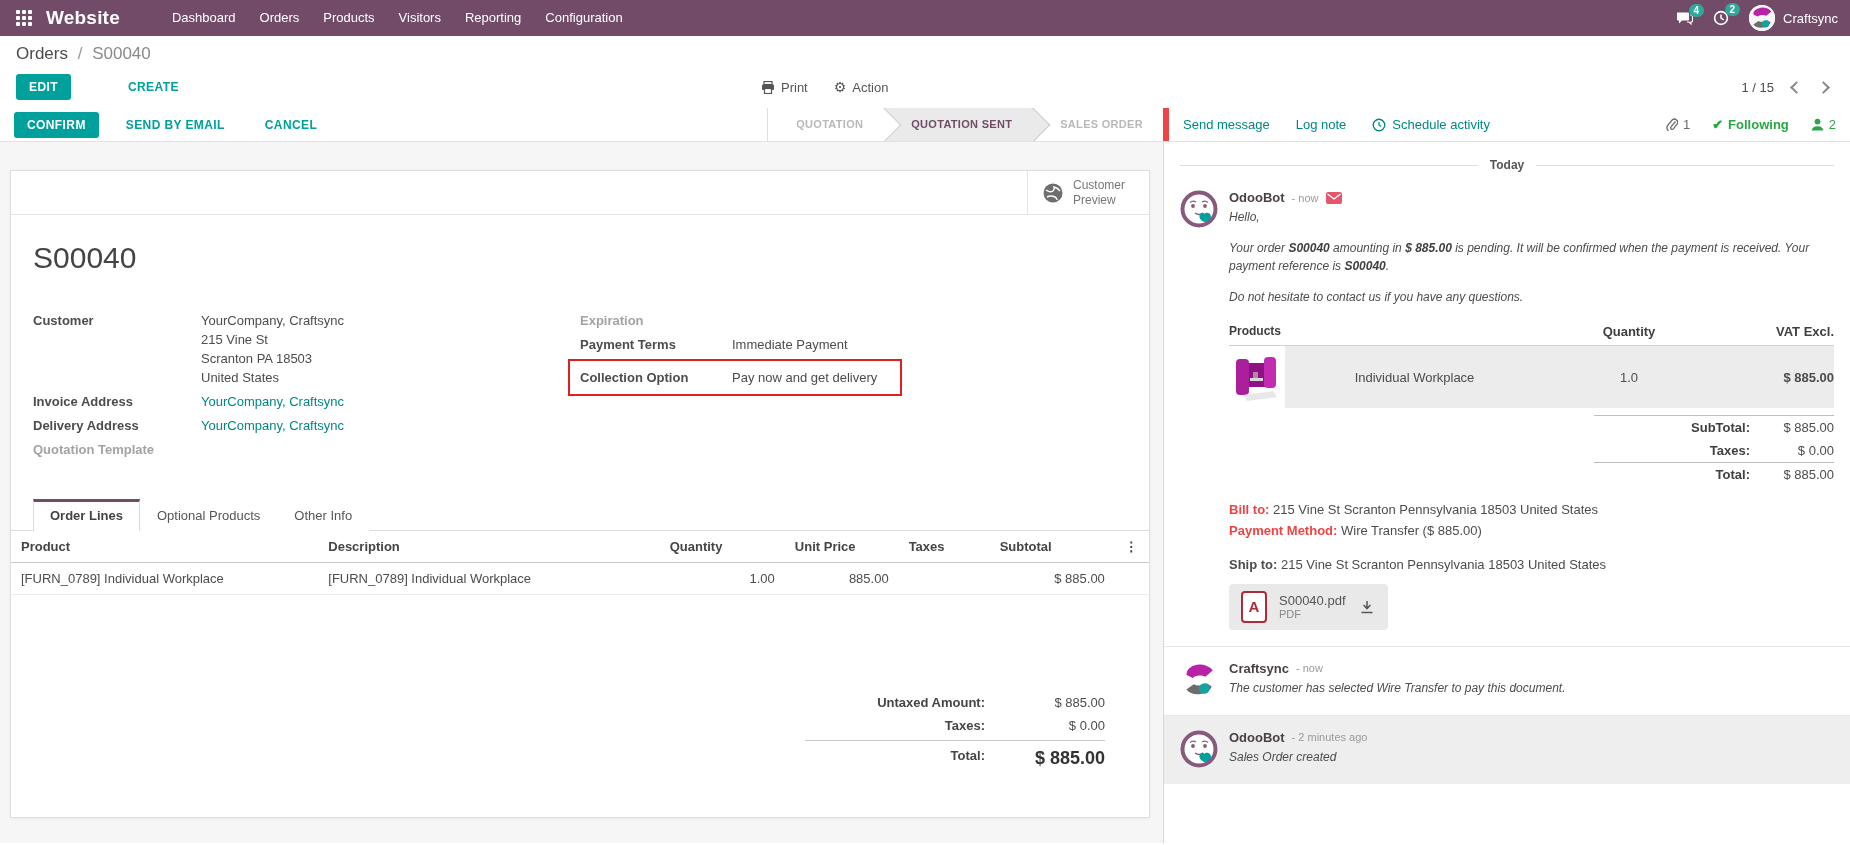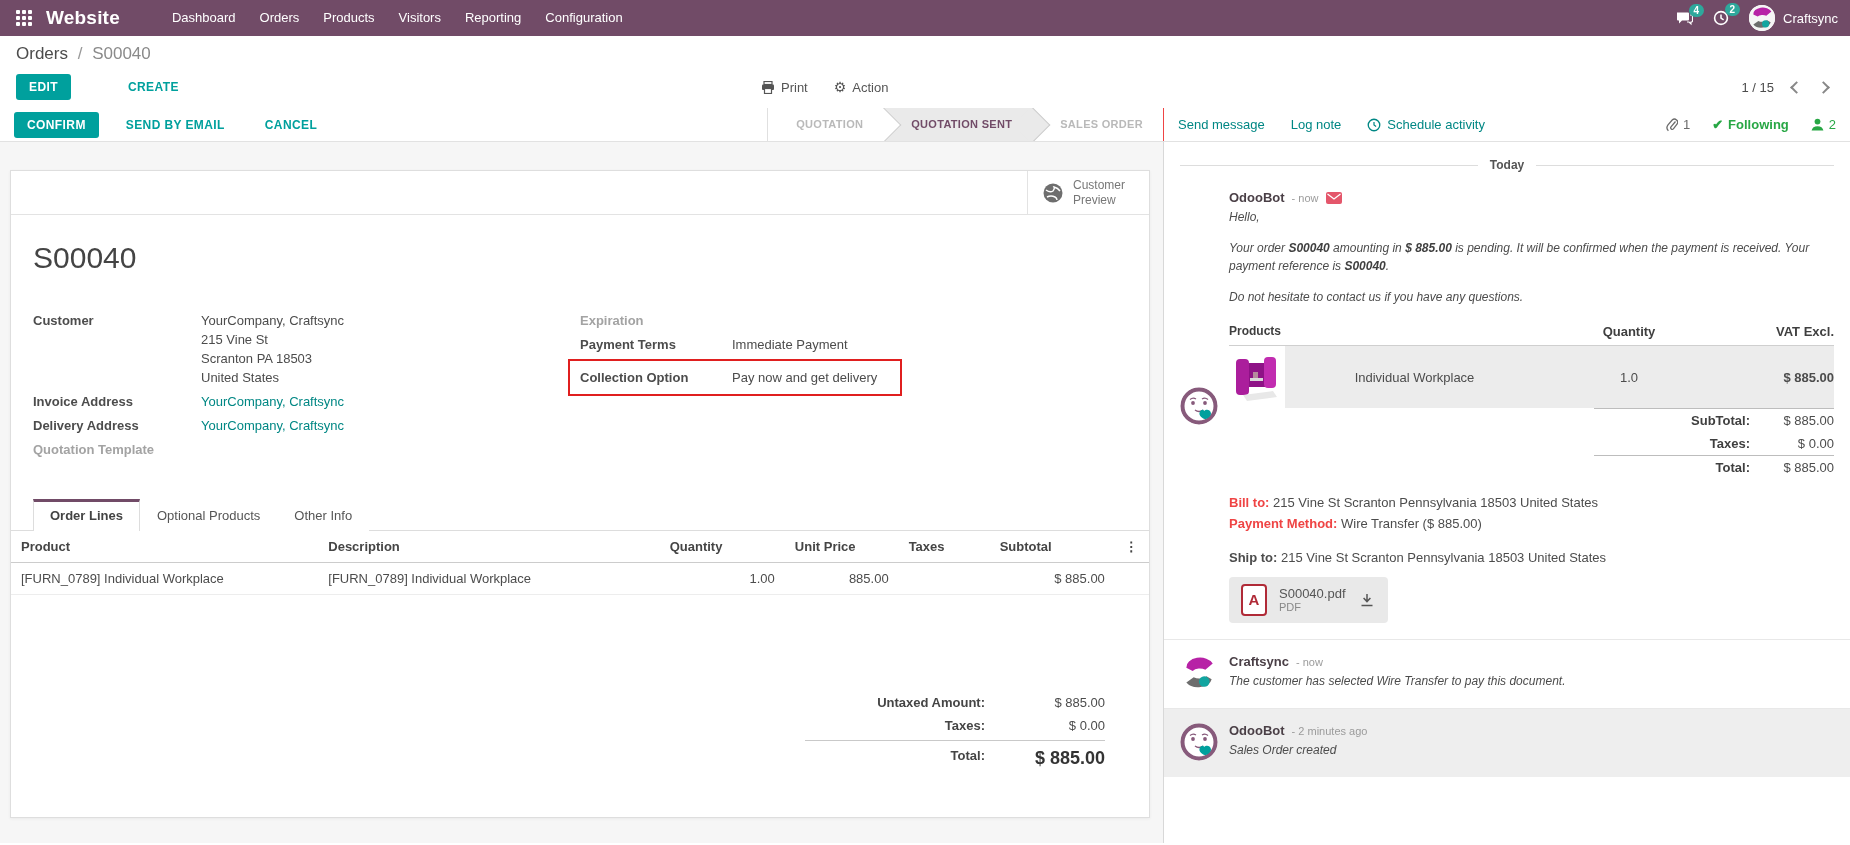--- a/index.html
+++ b/index.html
@@ -41,21 +41,21 @@
   
   .statusbar { display:flex; height:34px; border-bottom:1px solid #e2e2e2; background:#fff; }
   .sb-left { width:1163px; display:flex; align-items:center; padding-left:14px; }
   .sb-left .btn { margin-right:14px; }
   .stages { margin-left:auto; display:flex; height:100%; border-left:1px solid #e0e0e0; overflow:hidden; }
   .stage { position:relative; line-height:33px; padding:0 20px 0 28px; font-size:11px; font-weight:bold; letter-spacing:.3px; color:#b9b9b9; background:#fff; cursor:pointer; }
   .stage.active { background:#eaeaea; color:#714B67; }
   .stage::after { content:""; position:absolute; top:4px; right:-13px; width:25px; height:25px; transform:rotate(45deg); background:inherit; border-top:1px solid #cdcdcd; border-right:1px solid #cdcdcd; }
   .stage:nth-child(1){ z-index:3; } .stage:nth-child(2){ z-index:2; } .stage:nth-child(3){ z-index:1; }
   .stage:last-child::after { display:none; }
-  .sb-right { flex:1; border-left:1px solid #ef4444; display:flex; align-items:center; padding:0 14px; }
+  .sb-right { flex:1; border-left:6px solid #ef4444; display:flex; align-items:center; padding:0 14px; }
   .chatter-link { font-size:13px; color:#008784; margin-right:26px; cursor:pointer; display:flex; align-items:center; gap:6px; }
   .sb-right-icons { margin-left:auto; display:flex; align-items:center; gap:22px; }
   .counter { display:flex; align-items:center; gap:5px; font-size:13px; color:#6b6b6b; cursor:pointer; }
   .follow { color:#28a745; font-size:13px; font-weight:bold; display:flex; gap:5px; align-items:center; cursor:pointer; }
   .followers { color:#28a745; font-size:13px; display:flex; gap:5px; align-items:center; cursor:pointer; }
 
   
   .main { position:relative; display:flex; height:701px; }
   .form-zone { width:1163px; background:#f6f6f6; position:relative; }
   .sheet { position:absolute; left:10px; top:28px; width:1140px; height:648px; background:#fff; border:1px solid #dedede; box-shadow:0 1px 3px rgba(0,0,0,.05); }
@@ -91,41 +91,41 @@
   .trow .tlabel { font-weight:bold; color:#454545; }
   .trow .tval { width:90px; text-align:right; }
   .trow.grand { border-top:1px solid #c9c9c9; margin-top:3px; padding-top:7px; }
   .trow.grand .tval { font-size:18px; font-weight:bold; color:#333; }
 
   
   .chatter { flex:1; background:#fff; border-left:1px solid #d8d8d8; overflow:hidden; }
   .day-divider { display:flex; align-items:center; margin:16px 16px 4px; color:#555; font-size:12px; font-weight:bold; }
   .day-divider::before,.day-divider::after { content:""; flex:1; height:1px; background:#ddd; }
   .day-divider span { padding:0 12px; }
-  .message { display:flex; padding:14px 16px 16px; gap:11px;align-items:center; }
+  .message { display:flex; padding:14px 16px 16px; gap:11px; }
   .message.bordered { border-top:1px solid #e8e8e8; }
   .message.graybg { background:#eeeeee; }
   .avatar { width:38px; height:38px; flex-shrink:0; border-radius:50%; overflow:hidden; }
   .mbody { flex:1; min-width:0; }
   .mhead { display:flex; align-items:center; gap:7px; margin-bottom:3px; }
   .mauthor { font-size:13px; font-weight:bold; color:#4a3f46; cursor:pointer; }
   .mtime { font-size:11px; color:#9b9b9b; }
   .mtext { font-size:12px; color:#4c4c4c; line-height:1.55;font-style:italic; }
   .mtext p { margin-bottom:12px; }
   .mtext b { color:#3f3f3f; }
 
   .ptable { margin-top:4px; }
   .pt-head { display:flex; font-size:12px; font-weight:bold; color:#3f3f3f; padding:6px 0; border-bottom:1px solid #cfcfcf; }
   .pt-row { display:flex; align-items:center; background:#ececec; }
   .pt-img { width:56px; height:62px; background:#fff; display:flex; align-items:center; justify-content:center; flex-shrink:0; }
   .pt-name { flex:1; text-align:center; font-size:13px; }
   .cell-qty { width:170px; text-align:center; font-size:13px; }
   .cell-vat { width:120px; text-align:right; font-size:13px; }
   .pt-row .cell-vat { font-weight:bold; }
-  .pt-totals { width:240px; margin-left:auto; margin-top:0; }
+  .pt-totals { width:240px; margin-left:auto; margin-top:7px; }
   .pt-trow { display:flex; justify-content:flex-end; gap:14px; padding:4px 0; font-size:13px; }
   .pt-trow .l { font-weight:bold; color:#3f3f3f; }
   .pt-trow .v { width:70px; text-align:right; }
   .pt-trow.line { border-top:1px solid #bdbdbd; }
 
   .addr-block { margin-top:14px; font-size:13px; line-height:1.55; }
   .addr-block b { color:#ef4444; }
   .ship-block { margin-top:16px; font-size:13px; }
 
   .attachment { margin-top:12px; display:inline-flex; align-items:center; gap:12px; background:#e9e9e9; border-radius:4px; padding:7px 12px; cursor:pointer; }

